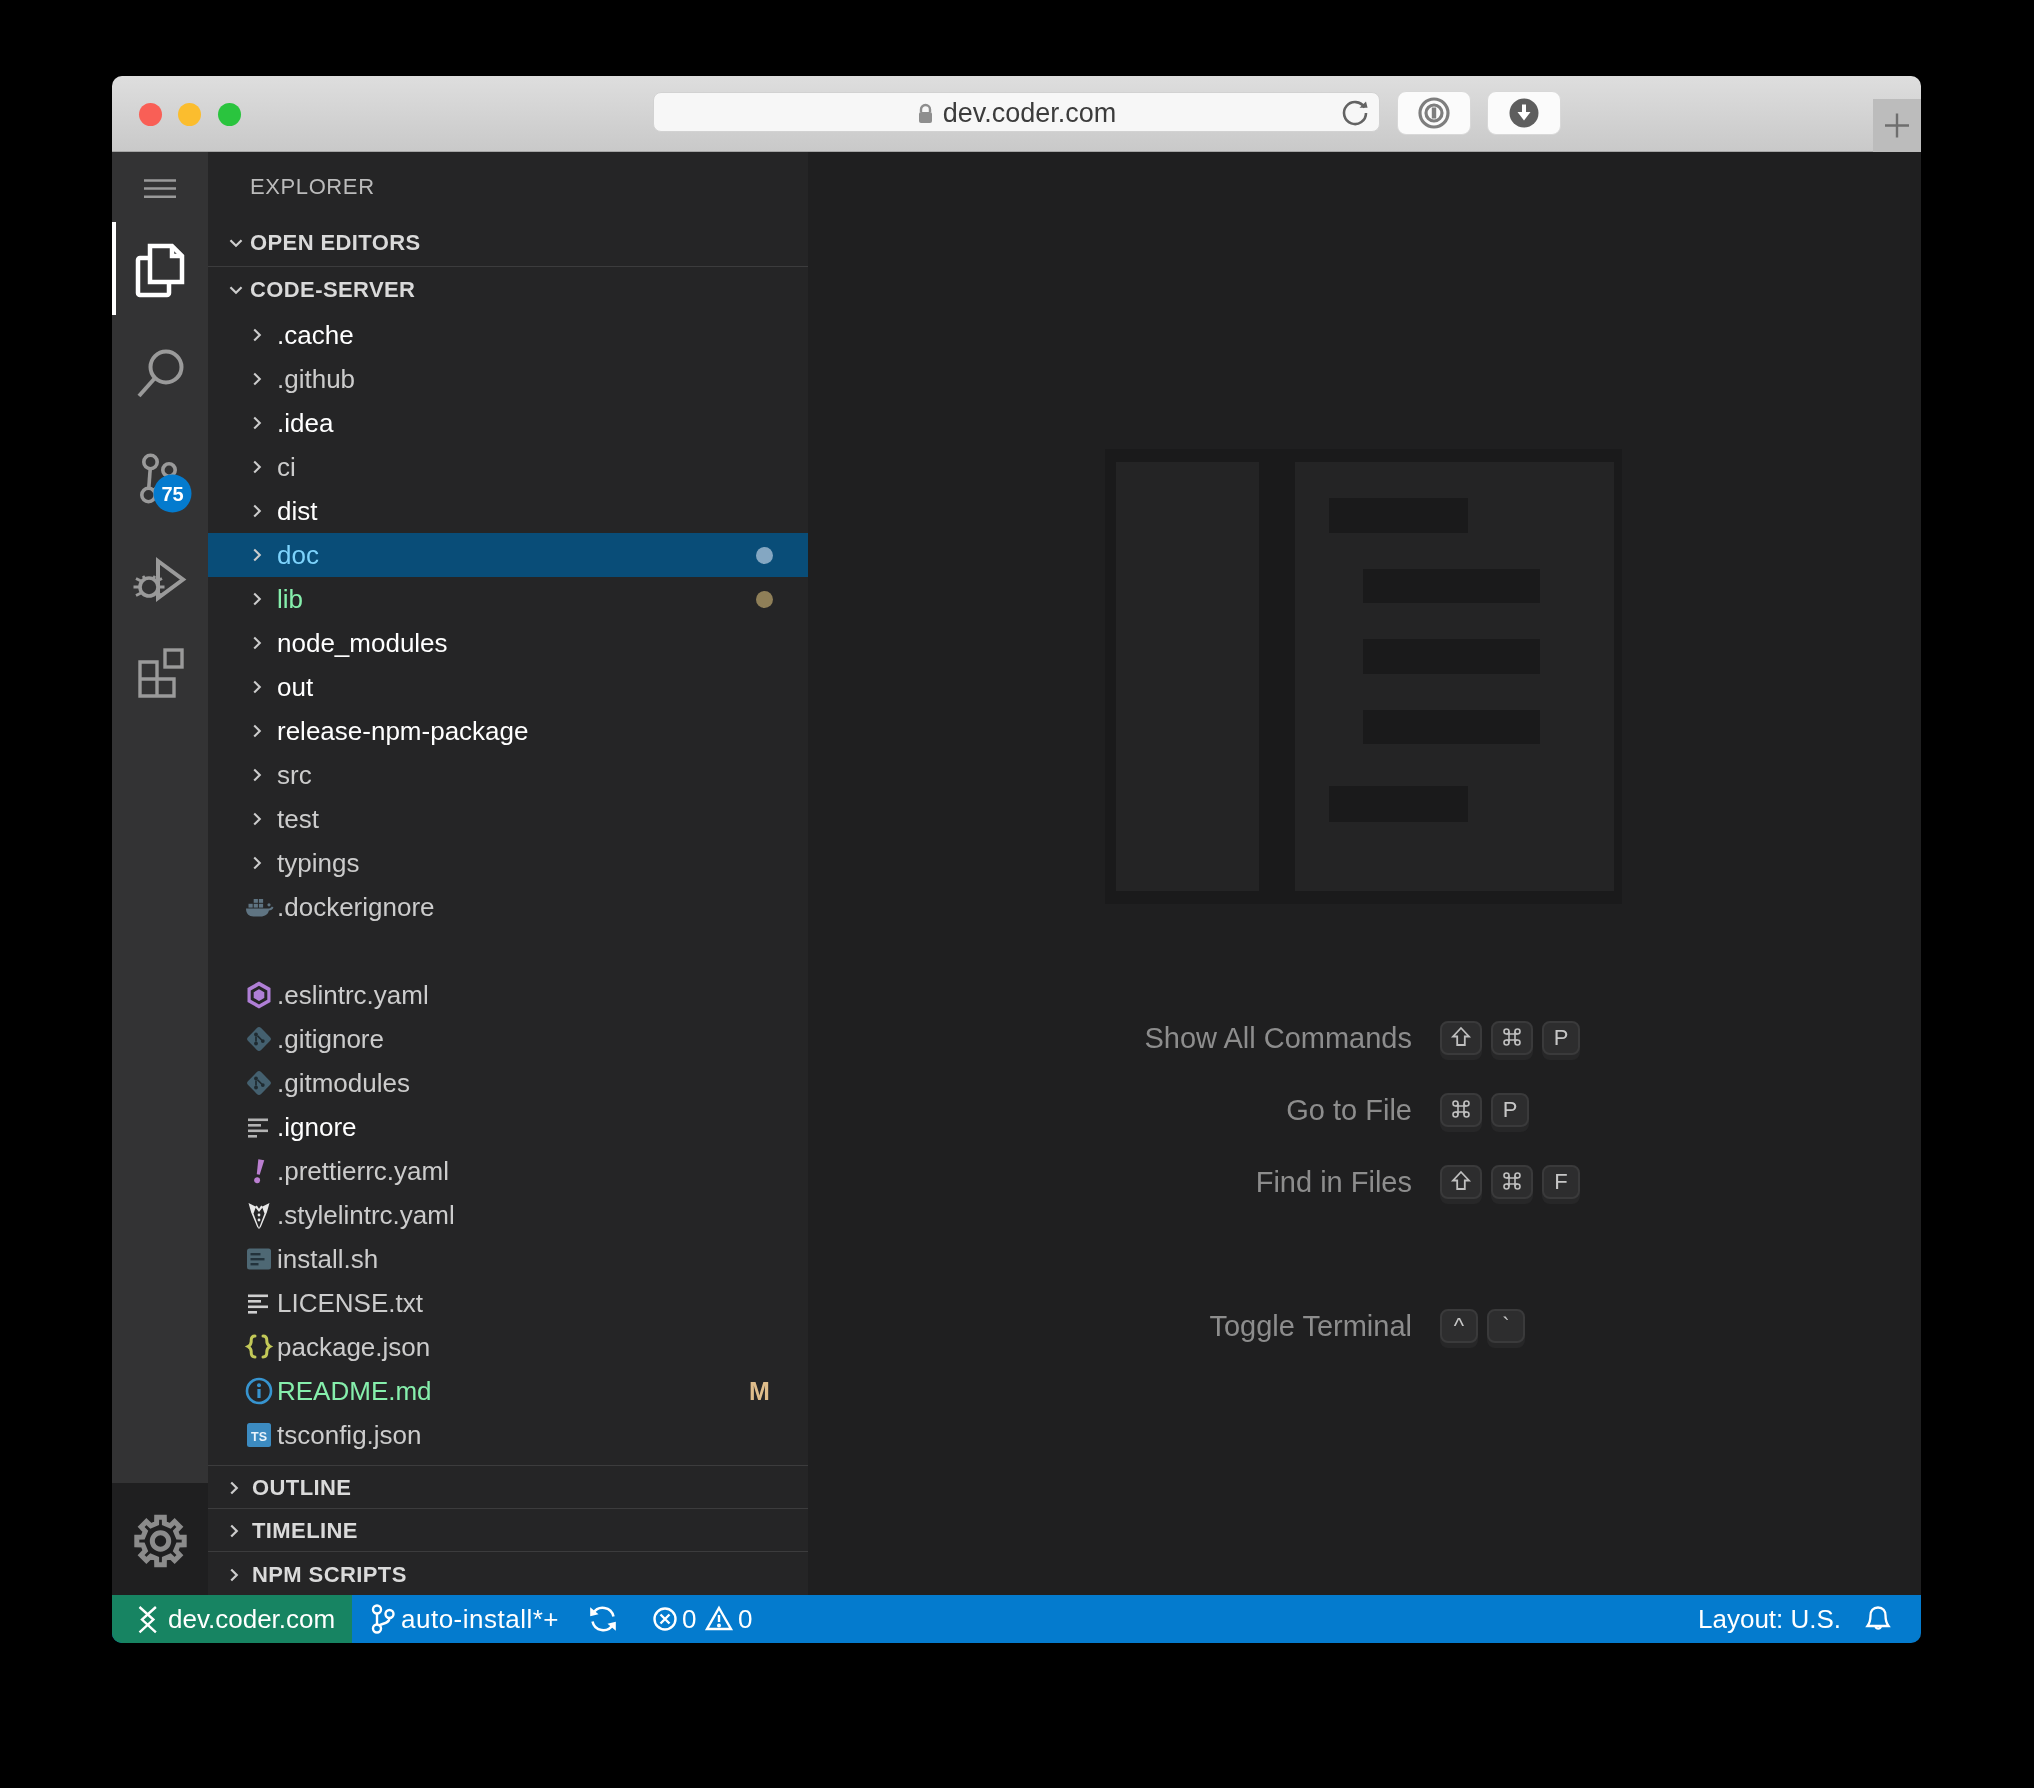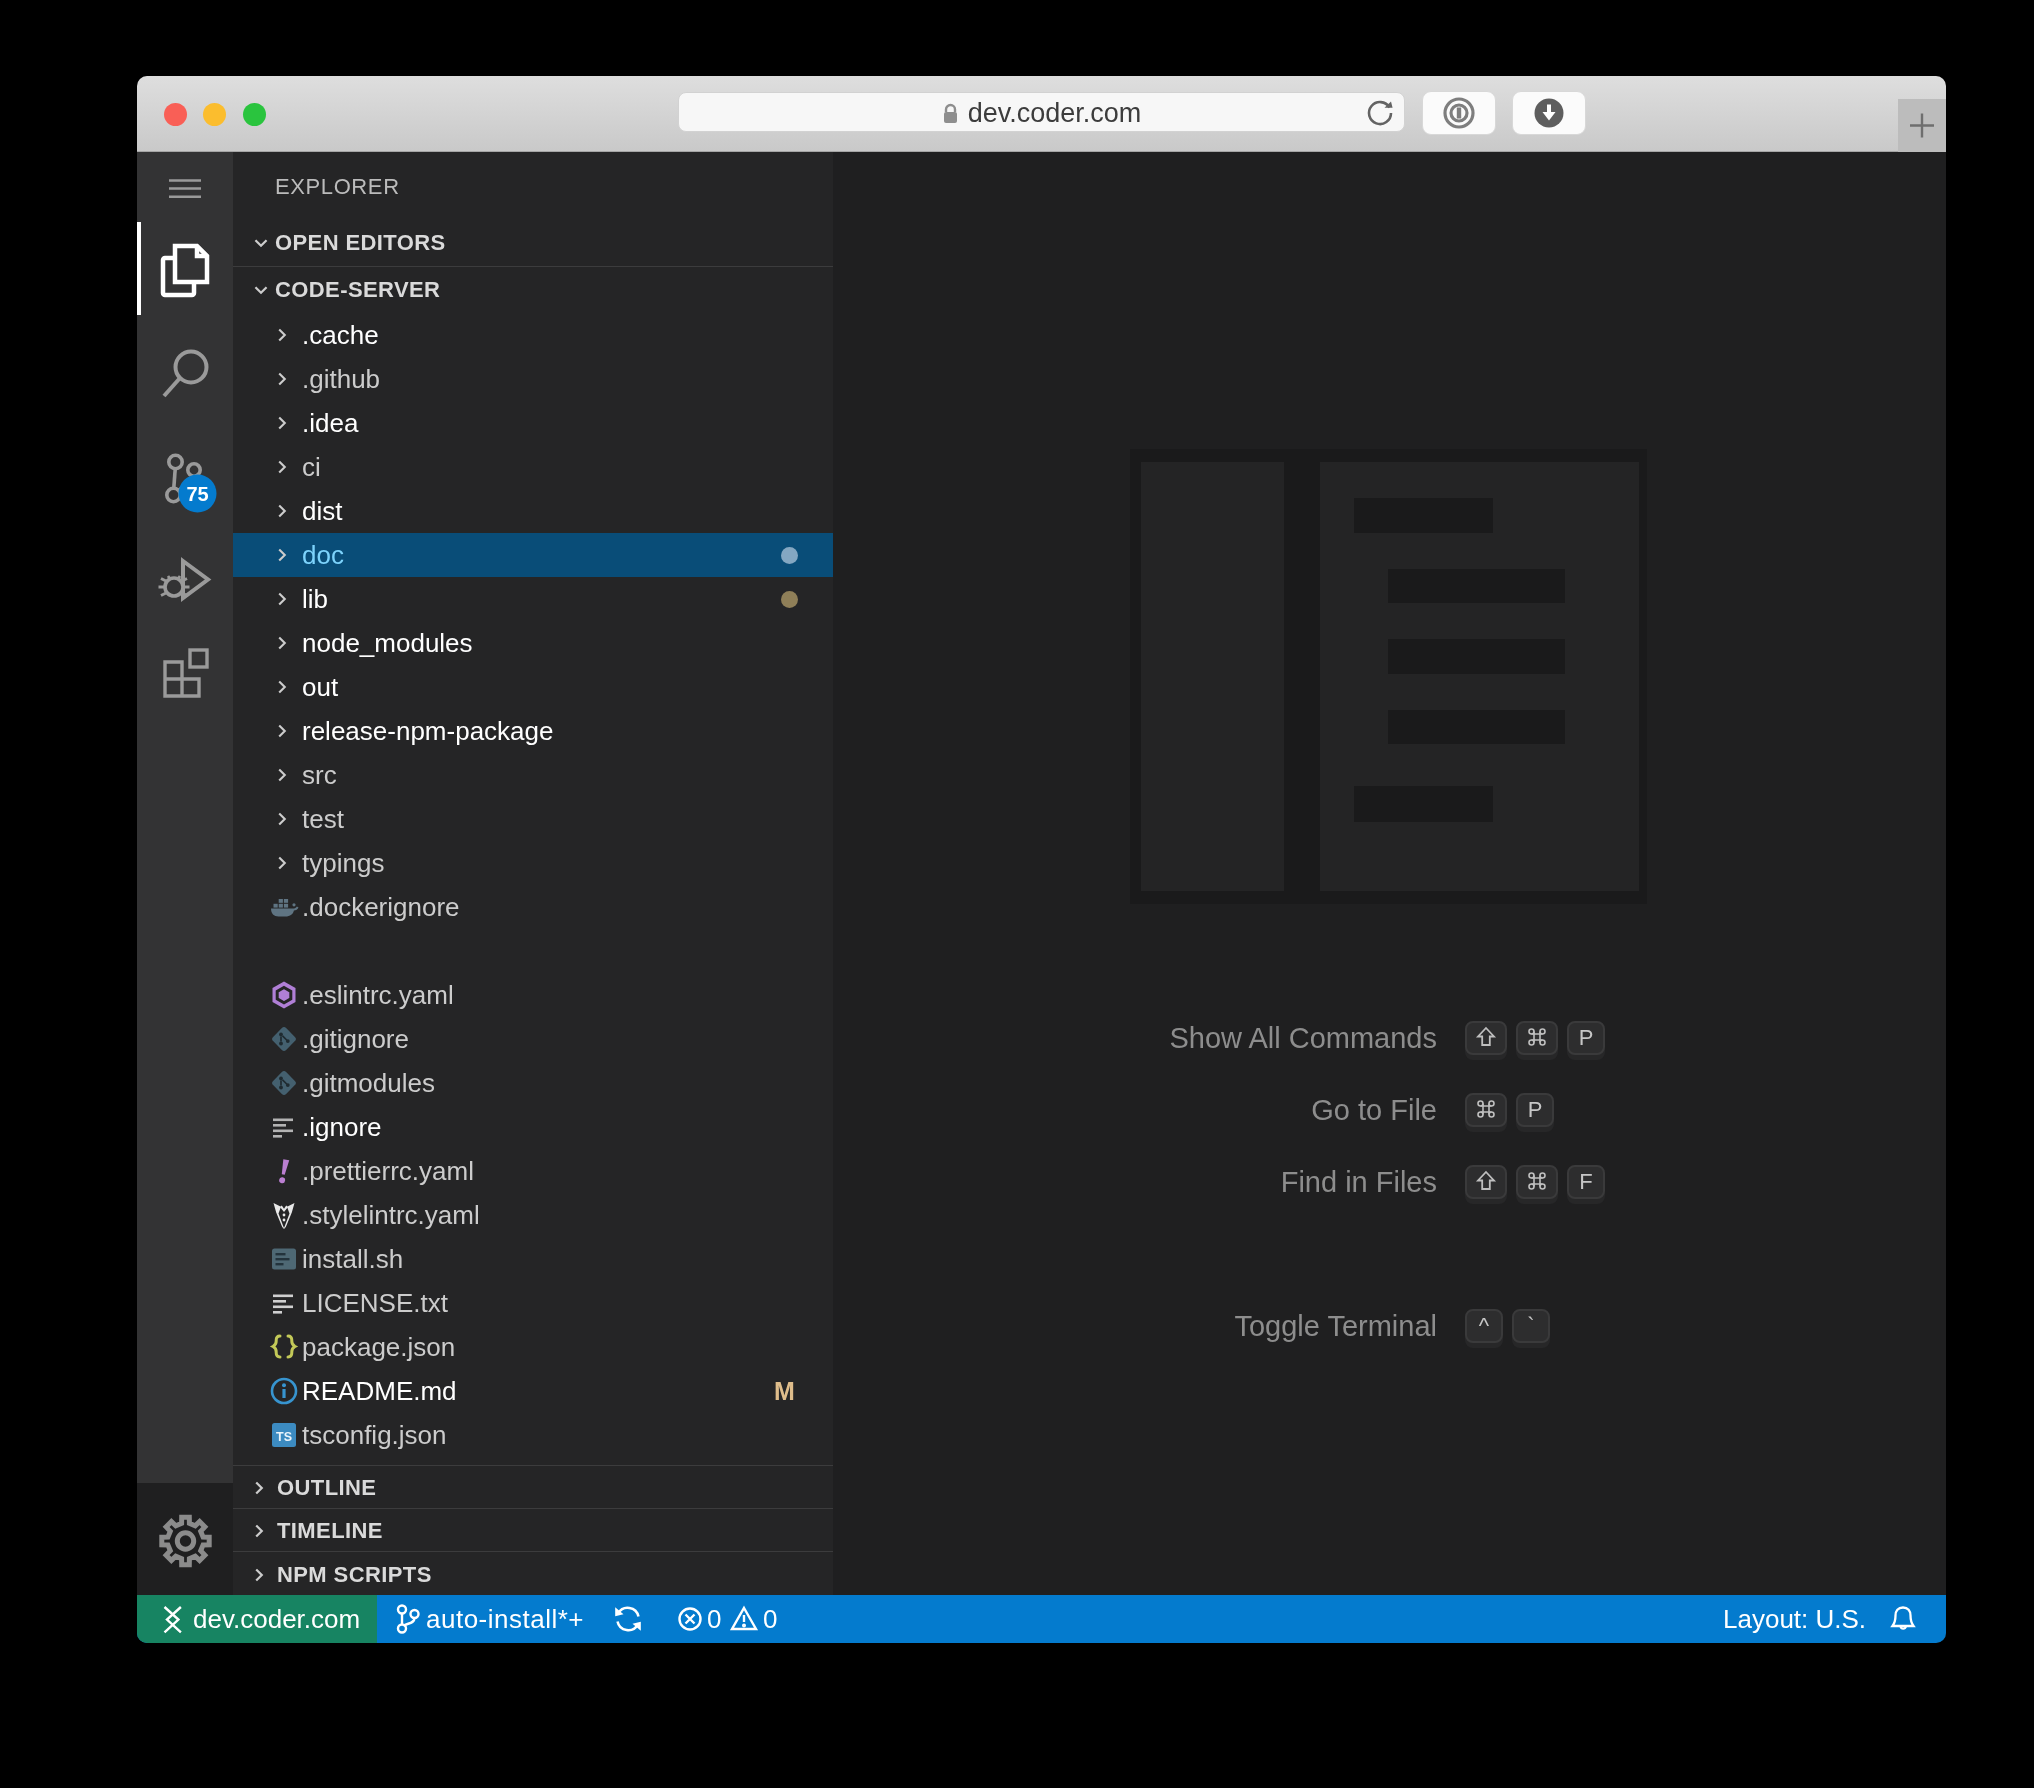--- a/index.html
+++ b/index.html
@@ -1,16 +1,16 @@
 <!DOCTYPE html>
 <html><head><meta charset="utf-8">
 <style>
 * { margin:0; padding:0; box-sizing:border-box; }
 html,body { width:2034px; height:1788px; background:#000; font-family:"Liberation Sans", sans-serif; -webkit-font-smoothing:antialiased; }
-#win { position:absolute; left:112px; top:76px; width:1809px; height:1567px; border-radius:10px; overflow:hidden; background:#1f1f20;margin-left:25px; }
+#win { position:absolute; left:112px; top:76px; width:1809px; height:1567px; border-radius:10px; overflow:hidden; background:#1f1f20; }
 
 #chrome { position:absolute; left:0; top:0; width:1809px; height:76px; background:linear-gradient(#dedede,#c9c9c9); border-bottom:1px solid #a5a5a5; }
 .tl { position:absolute; top:27px; width:23px; height:23px; border-radius:50%; }
 #urlbar { position:absolute; left:541px; top:16px; width:727px; height:40px; background:#f7f7f7; border:1px solid #d2d2d2; border-radius:8px; }
 #urltxt { position:absolute; left:0; right:0; top:0; height:40px; line-height:40px; text-align:center; font-size:27px; color:#3c3c3c; }
 .cbtn { position:absolute; top:15px; width:74px; height:44px; background:#fbfbfb; border:1px solid #d8d8d8; border-radius:9px; }
 #plus { position:absolute; left:1761px; top:23px; width:48px; height:53px; background:#bcbcbc; }
 
 #main { position:absolute; left:0; top:76px; width:1809px; height:1443px; background:#1f1f20; }
 #activity { position:absolute; left:0; top:0; width:96px; height:1331px; background:#333334;padding-left:36px; }
@@ -20,21 +20,21 @@
 .shead { position:absolute; left:0; width:600px; height:44px; line-height:44px; font-size:22px; font-weight:bold; color:#dadada; letter-spacing:0.4px; }
 .shead .chev { position:absolute; left:18px; top:12px; }
 .shead .txt { position:absolute; left:42px; }
 .sep { position:absolute; left:0; width:600px; height:1px; background:#3c3c3d; }
 .trow { position:absolute; left:0; width:600px; height:44px; line-height:44px; }
 .trow.sel { background:#094d78; }
 .chev { position:absolute; left:39px; top:12px; width:20px; height:20px; }
 .trow .chev { left:39px; }
 .ficon { position:absolute; left:36px; top:7px; width:30px; height:30px; }
 .lbl { position:absolute; left:69px; font-size:26px; }
-.dim { color:#ffffff; } .norm { color:#cccccc; } .tan { color:#ffffff; } .selt { color:#7dd3fc; }
+.dim { color:#ffffff; } .norm { color:#cccccc; } .tan { color:#86efac; } .selt { color:#7dd3fc; }
 .dot { position:absolute; left:548px; top:14px; width:17px; height:17px; border-radius:50%; }
 .mbadge { position:absolute; left:541px; font-size:25px; font-weight:bold; color:#dfbd8b; }
 
 #wm { position:absolute; left:297px; top:297px; width:517px; height:455px; background:#1a1a1b; }
 .wpanel { position:absolute; background:#242425; }
 .wbar { position:absolute; background:#1a1a1b; }
 
 .krow { position:absolute; left:0; width:1113px; height:44px; }
 .klabel { position:absolute; right:509px; top:0; height:44px; line-height:44px; font-size:29px; color:#8d8d8d; white-space:nowrap; }
 .keys { position:absolute; left:632px; top:5px; display:flex; gap:9px; }

